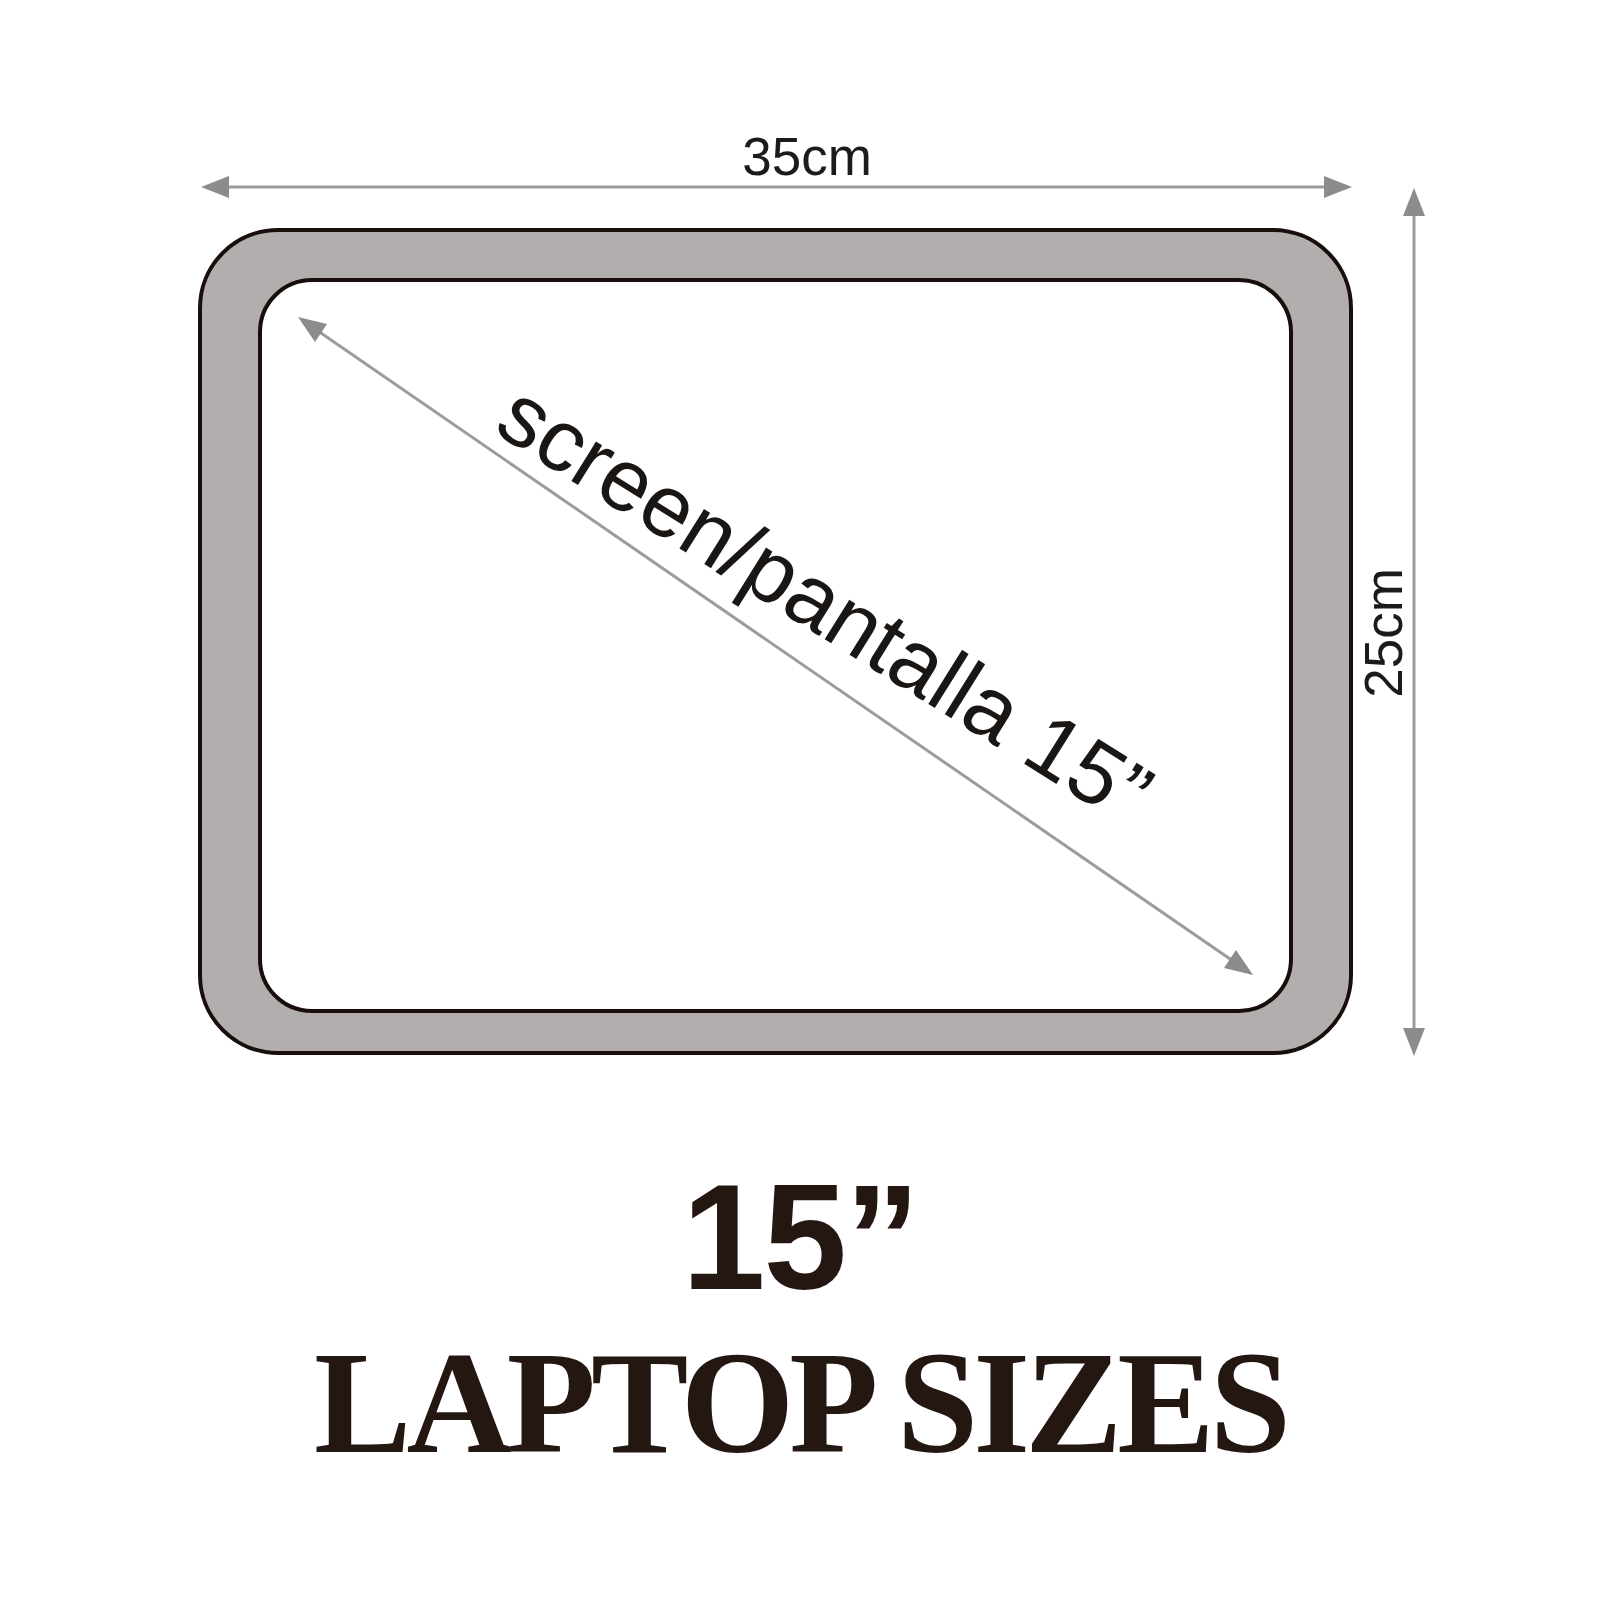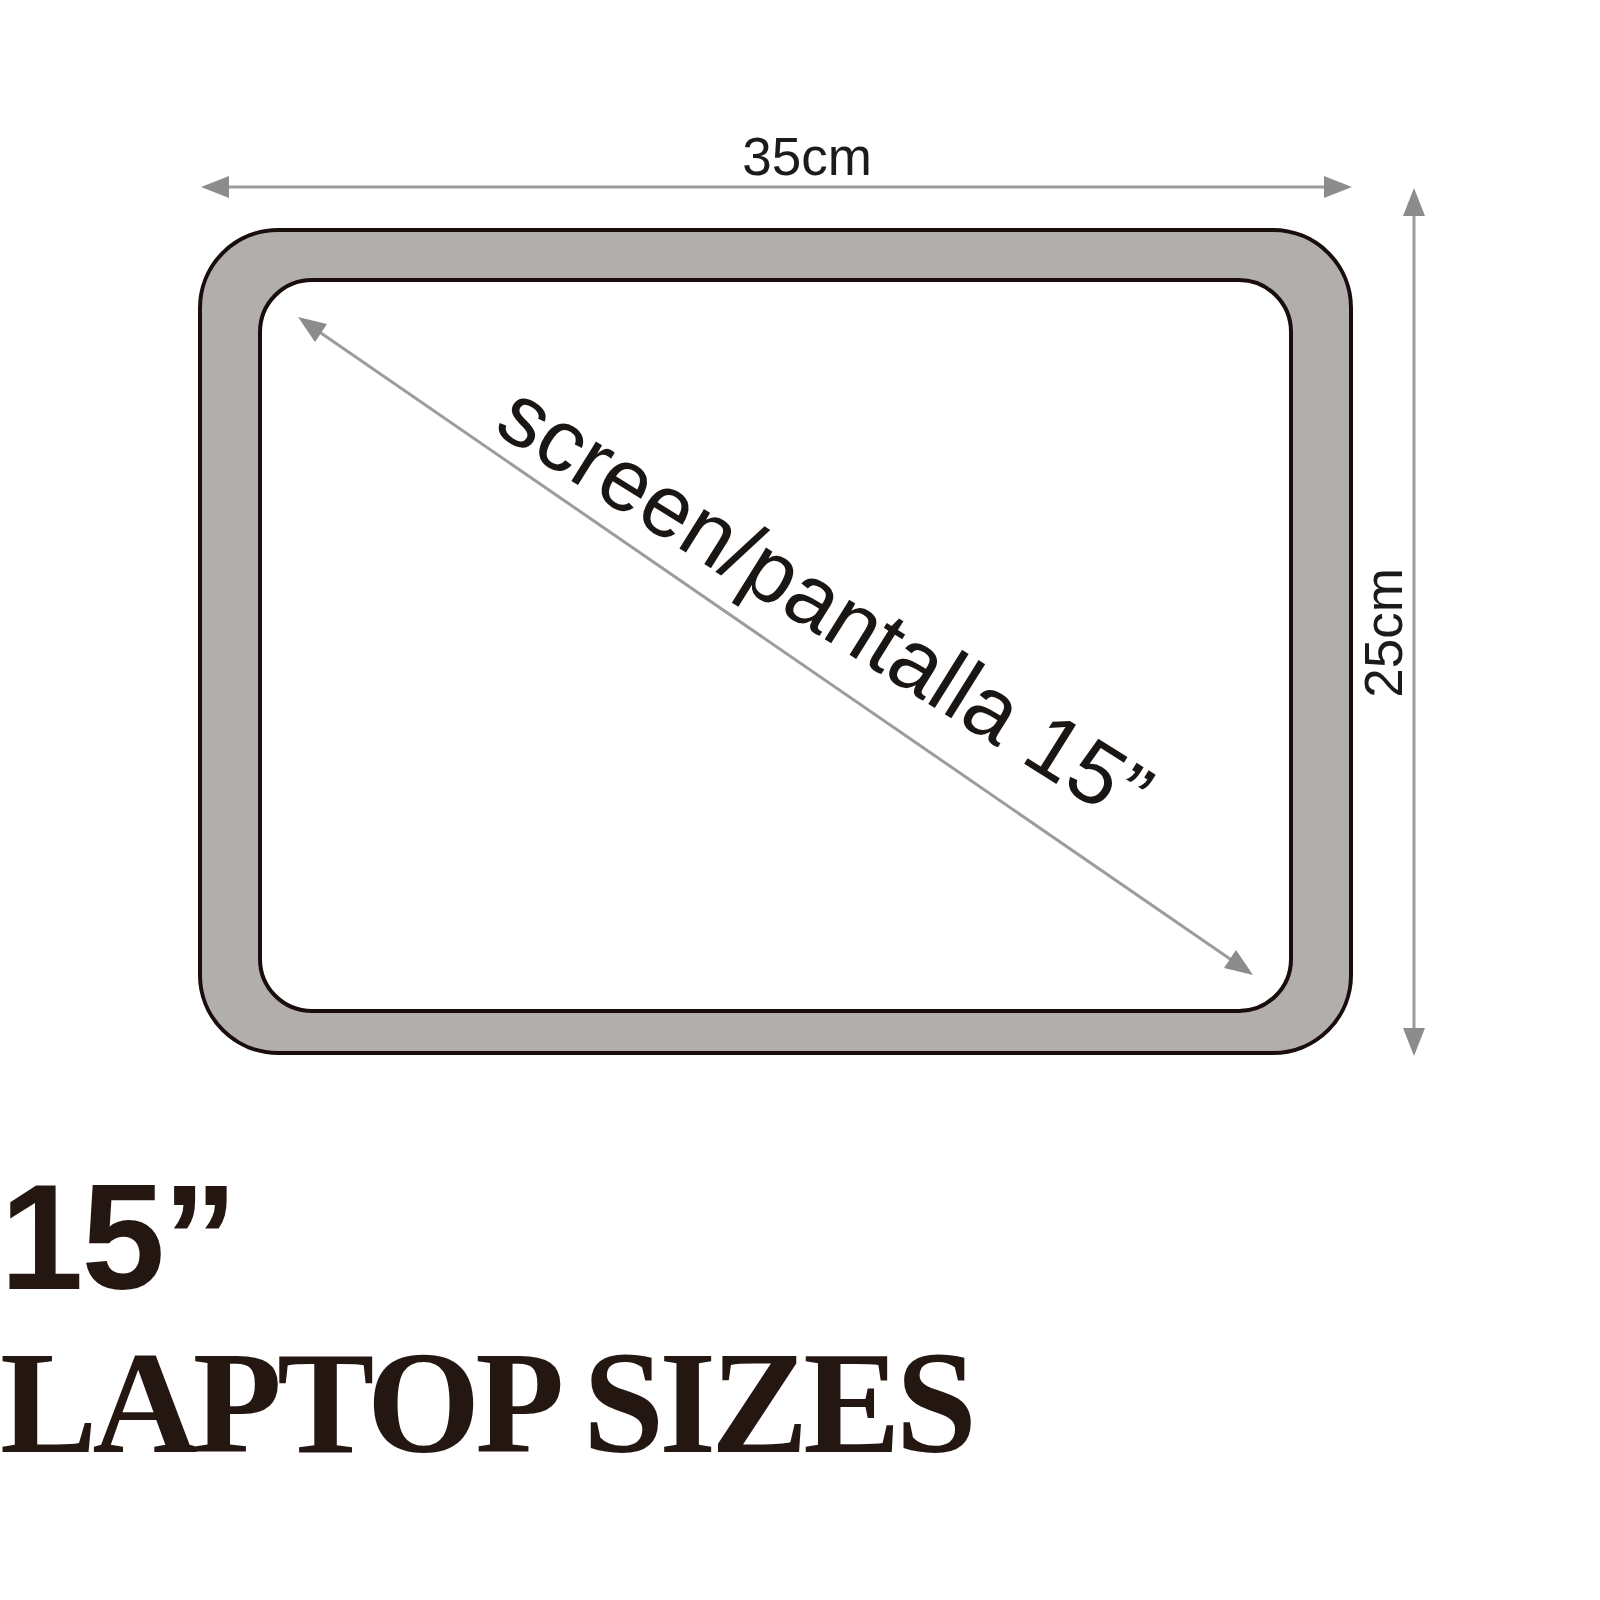--- a/index.html
+++ b/index.html
@@ -72,20 +72,21 @@
     transform: translate(-50%, -50%) rotate(32deg);
     font-size: 88px;
     color: #1a1614;
     white-space: nowrap;
     line-height: 1;
   }
   .title-line {
     position: absolute;
     left: 0;
     width: 100%;
+    text-align: center;
     font-weight: bold;
     color: #241611;
     line-height: 1;
     white-space: nowrap;
   }
   .title-line1 {
     top: 1162px;
     font-size: 150px;
     letter-spacing: -2px;
   }

